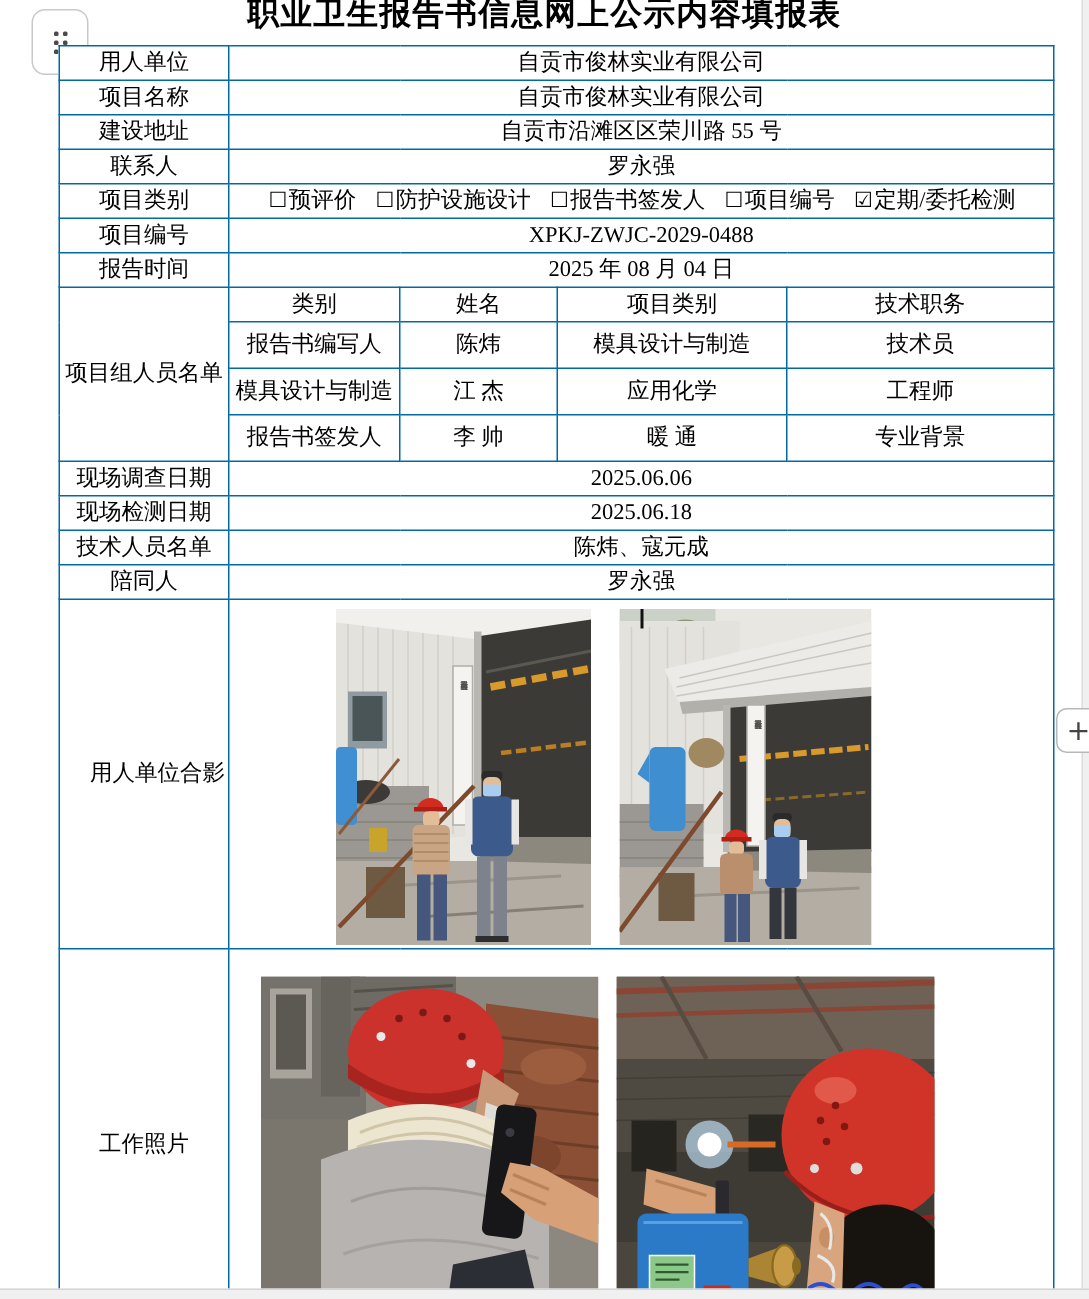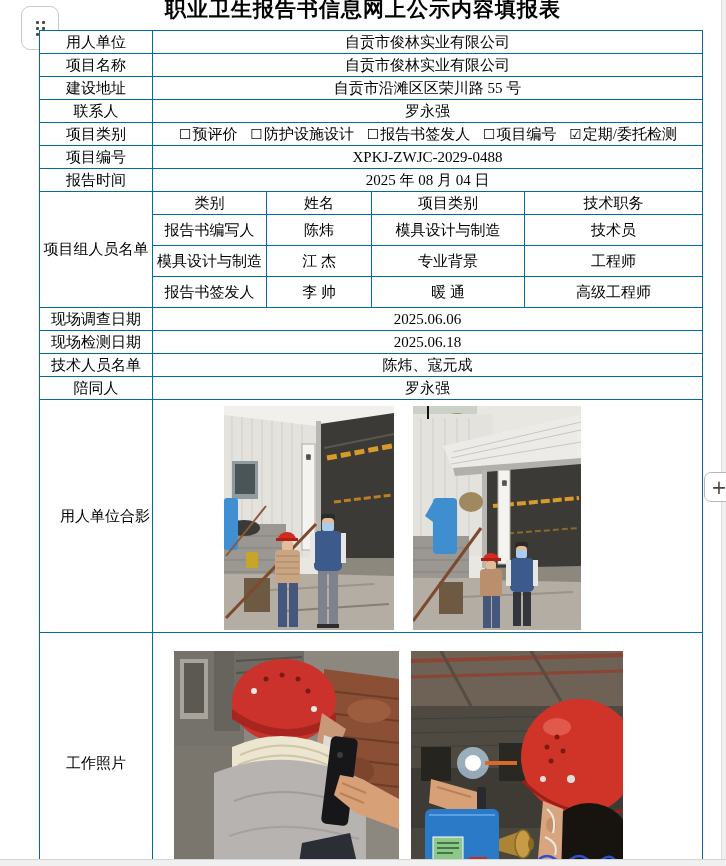--- a/index.html
+++ b/index.html
@@ -121,28 +121,28 @@
       </tr>
       <tr class="h30">
         <td>报告书编写人</td>
         <td>陈炜</td>
         <td>模具设计与制造</td>
         <td>技术员</td>
       </tr>
       <tr class="h30">
         <td>模具设计与制造</td>
         <td>江 杰</td>
-        <td>专业背景</td>
+        <td>应用化学</td>
         <td>工程师</td>
       </tr>
       <tr class="h30">
         <td>报告书签发人</td>
         <td>李 帅</td>
         <td>暖 通</td>
-        <td>高级工程师</td>
+        <td>专业背景</td>
       </tr>
 
       <tr class="h22">
         <td class="lbl">现场调查日期</td>
         <td colspan="4">2025.06.06</td>
       </tr>
       <tr class="h22">
         <td class="lbl">现场检测日期</td>
         <td colspan="4">2025.06.18</td>
       </tr>

